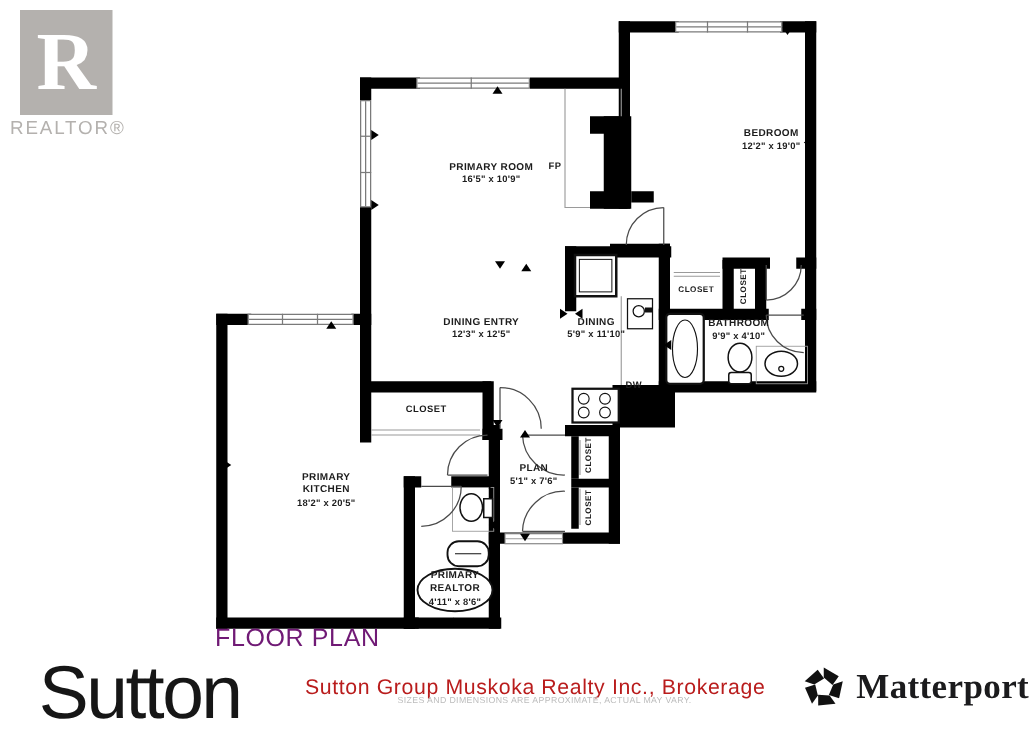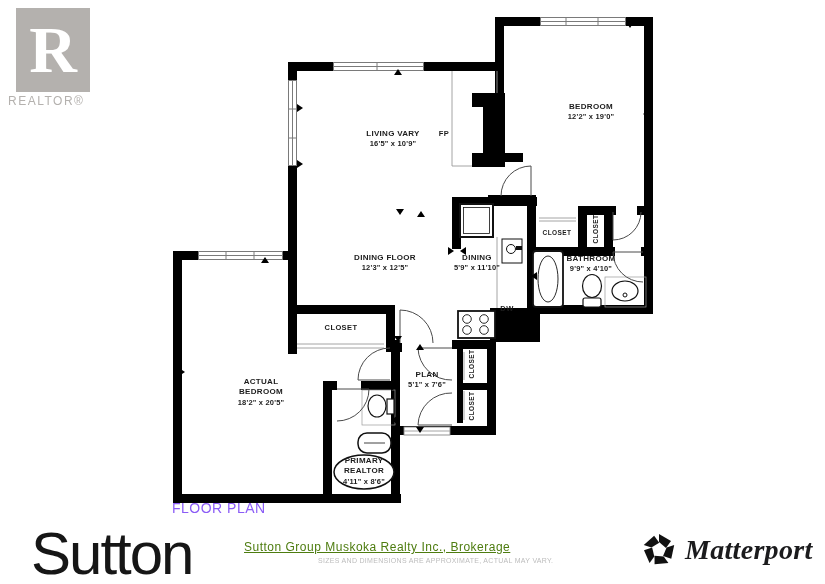--- a/index.html
+++ b/index.html
@@ -10,46 +10,46 @@
   
   .rlabel{position:absolute;transform:translate(-50%,-50%);text-align:center;
           color:#1c1c1c;line-height:1.3;}
   .rlabel .rname{display:block;font-size:8px;font-weight:700;letter-spacing:.3px;}
   .rlabel .rdims{display:block;font-size:7.5px;font-weight:600;letter-spacing:.2px;white-space:nowrap;}
   .clabel{position:absolute;transform:translate(-50%,-50%);font-size:7.5px;font-weight:700;
           color:#1c1c1c;letter-spacing:.4px;white-space:nowrap;}
   .clabel.small{font-size:6.5px;}
   .clabel.vert{transform:translate(-50%,-50%) rotate(-90deg);}
 
-  .floor-title{position:absolute;left:172px;top:500px;font-size:14px;color:#8b5cf6;
+  .floor-title{position:absolute;left:172px;top:500px;font-size:20px;color:#701a75;
                letter-spacing:.5px;}
 
   
   .realtor{position:absolute;left:8px;top:8px;width:110px;}
   .realtor-box{width:74px;height:84px;background:#b4b1ae;margin-left:8px;
                display:flex;align-items:center;justify-content:center;}
   .realtor-box span{font-family:"Liberation Serif",serif;font-size:66px;font-weight:700;
                     color:#fff;line-height:1;}
-  .realtor-text{margin-top:2px;font-size:12px;color:#b4b1ae;letter-spacing:1.5px;}
+  .realtor-text{margin-top:2px;font-size:15px;color:#b4b1ae;letter-spacing:1.5px;}
 
   
   .sutton{position:absolute;left:31px;top:519px;font-size:60px;font-weight:400;
           color:#161616;letter-spacing:-2px;}
 
   
-  .wm1{position:absolute;left:244px;top:540px;font-size:12px;color:#4d7c0f;
-       letter-spacing:.5px;white-space:nowrap;text-decoration:underline;}
+  .wm1{position:absolute;left:244px;top:540px;font-size:17px;color:#b91c1c;
+       letter-spacing:.5px;white-space:nowrap;}
   .wm2{position:absolute;left:318px;top:557px;font-size:7px;color:#bcbcbc;
        letter-spacing:.3px;white-space:nowrap;}
 
   
   .matterport{position:absolute;left:642px;top:533px;display:flex;align-items:center;
               gap:9px;color:#1b1b1d;}
   .matterport .mtext{font-family:"Liberation Serif",serif;font-size:28px;font-weight:600;
-                     letter-spacing:.3px;line-height:1;font-style:italic;}
+                     letter-spacing:.3px;line-height:1;}
 </style>
 </head>
 <body>
 
 <div class="canvas">
 
   <svg class="plan" width="825" height="584" viewBox="0 0 825 584">
 
     <g fill="#000">
       <rect x="288" y="62" width="48" height="9"></rect>
@@ -210,41 +210,41 @@
       <polygon points="416,427 424,427 420,433"></polygon>
       <polygon points="586,254 594,254 590,248"></polygon>
       <polygon points="537,272 537,280 531,276"></polygon>
       <polygon points="391,383 391,391 397,387"></polygon>
       <polygon points="359,500 367,500 363,494"></polygon>
       <polygon points="397,416 397,424 391,420"></polygon>
     </g>
   </svg>
 
   <div class="rlabel" style="left:393px;top:139px">
-    <span class="rname">LIVING VARY</span>
+    <span class="rname">PRIMARY ROOM</span>
     <span class="rdims">16'5" x 10'9"</span>
   </div>
-  <div class="rlabel" style="left:591px;top:112px">
+  <div class="rlabel" style="left:617px;top:112px">
     <span class="rname">BEDROOM</span>
     <span class="rdims">12'2" x 19'0"</span>
   </div>
   <div class="rlabel" style="left:385px;top:263px">
-    <span class="rname">DINING FLOOR</span>
+    <span class="rname">DINING ENTRY</span>
     <span class="rdims">12'3" x 12'5"</span>
   </div>
   <div class="rlabel" style="left:477px;top:263px">
     <span class="rname">DINING</span>
     <span class="rdims">5'9" x 11'10"</span>
   </div>
   <div class="rlabel" style="left:591px;top:264px">
     <span class="rname">BATHROOM</span>
     <span class="rdims">9'9" x 4'10"</span>
   </div>
   <div class="rlabel" style="left:261px;top:392px;width:64px">
-    <span class="rname">ACTUAL BEDROOM</span>
+    <span class="rname">PRIMARY KITCHEN</span>
     <span class="rdims">18'2" x 20'5"</span>
   </div>
   <div class="rlabel" style="left:427px;top:380px">
     <span class="rname">PLAN</span>
     <span class="rdims">5'1" x 7'6"</span>
   </div>
   <div class="rlabel" style="left:364px;top:471px;width:62px">
     <span class="rname">PRIMARY REALTOR</span>
     <span class="rdims">4'11" x 8'6"</span>
   </div>

